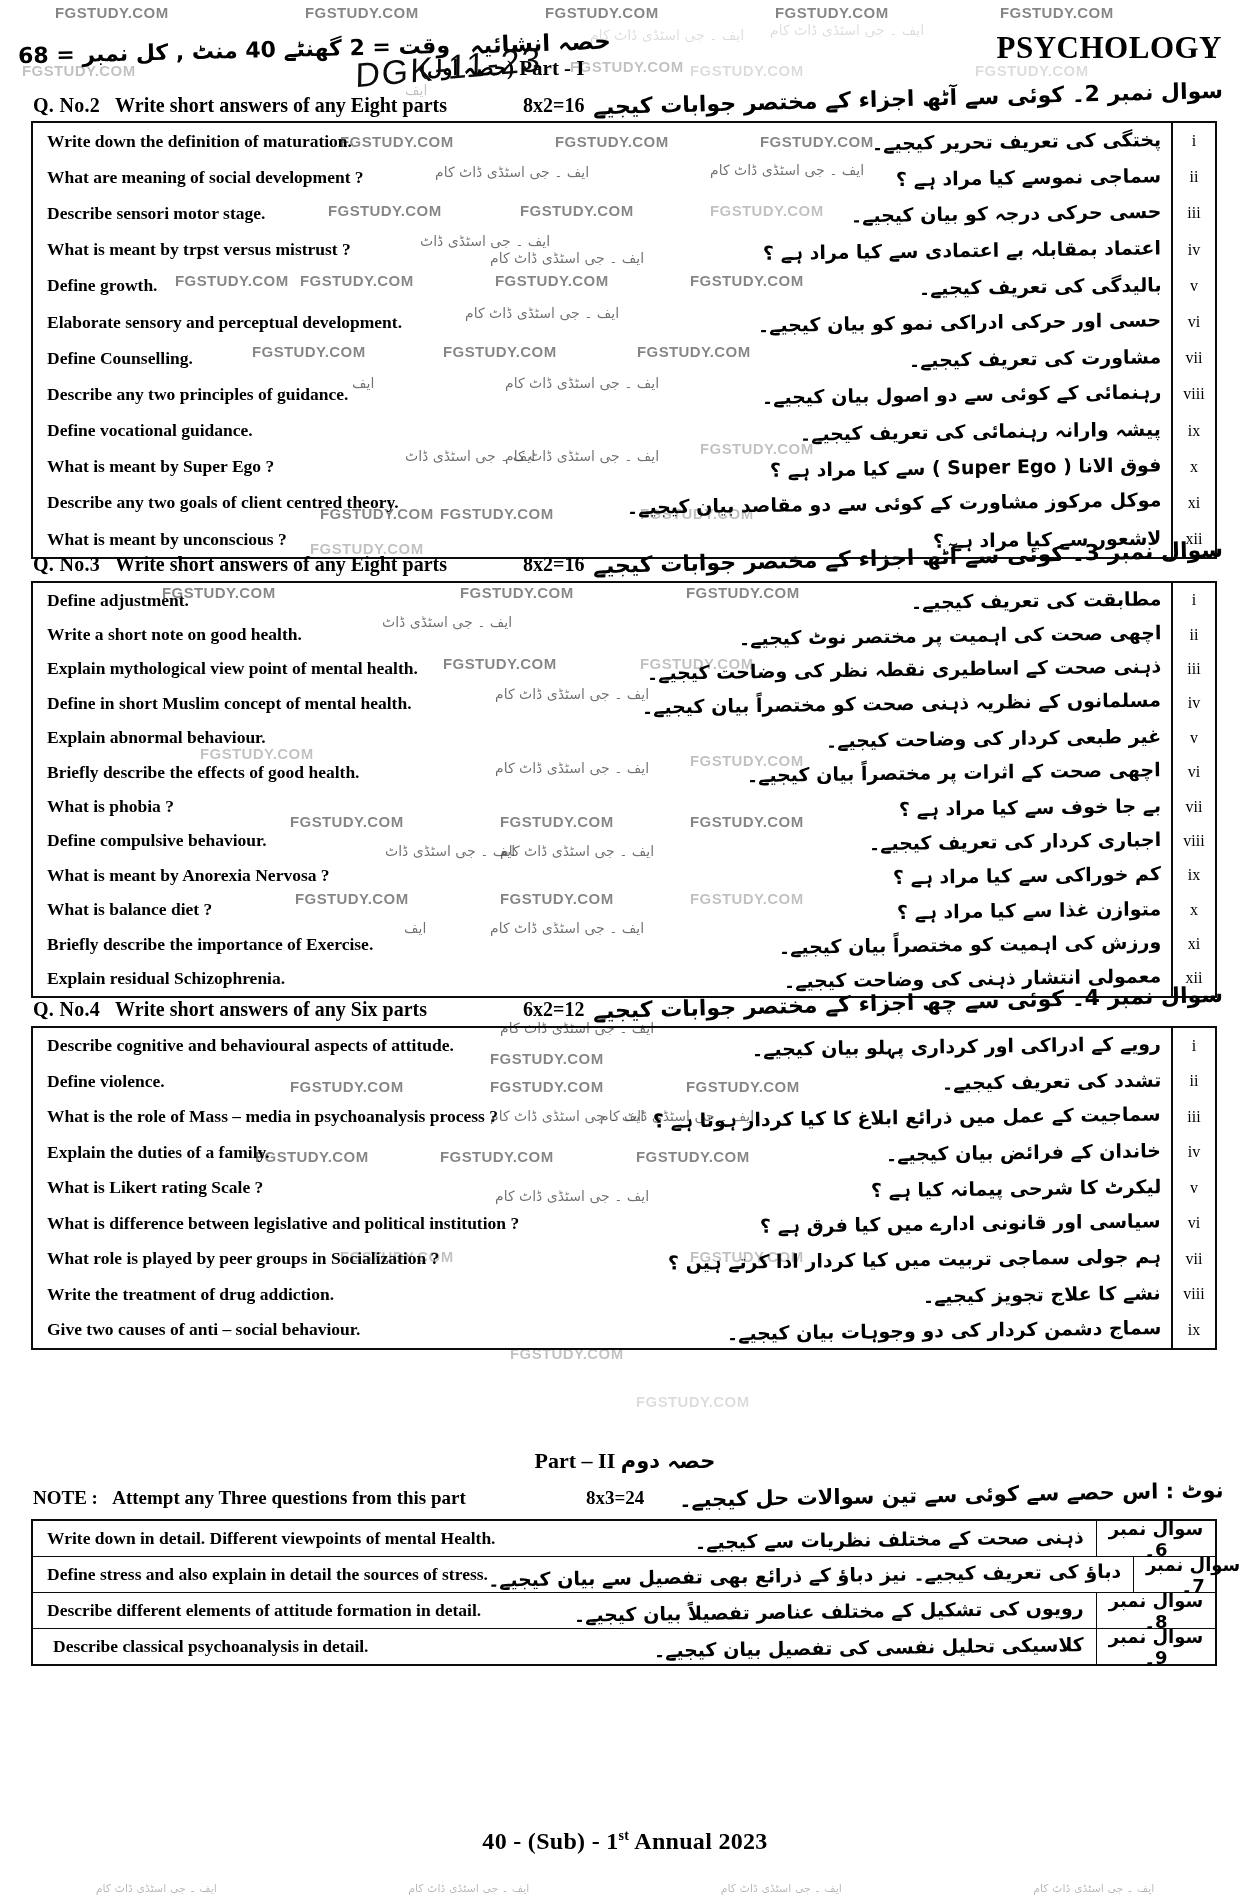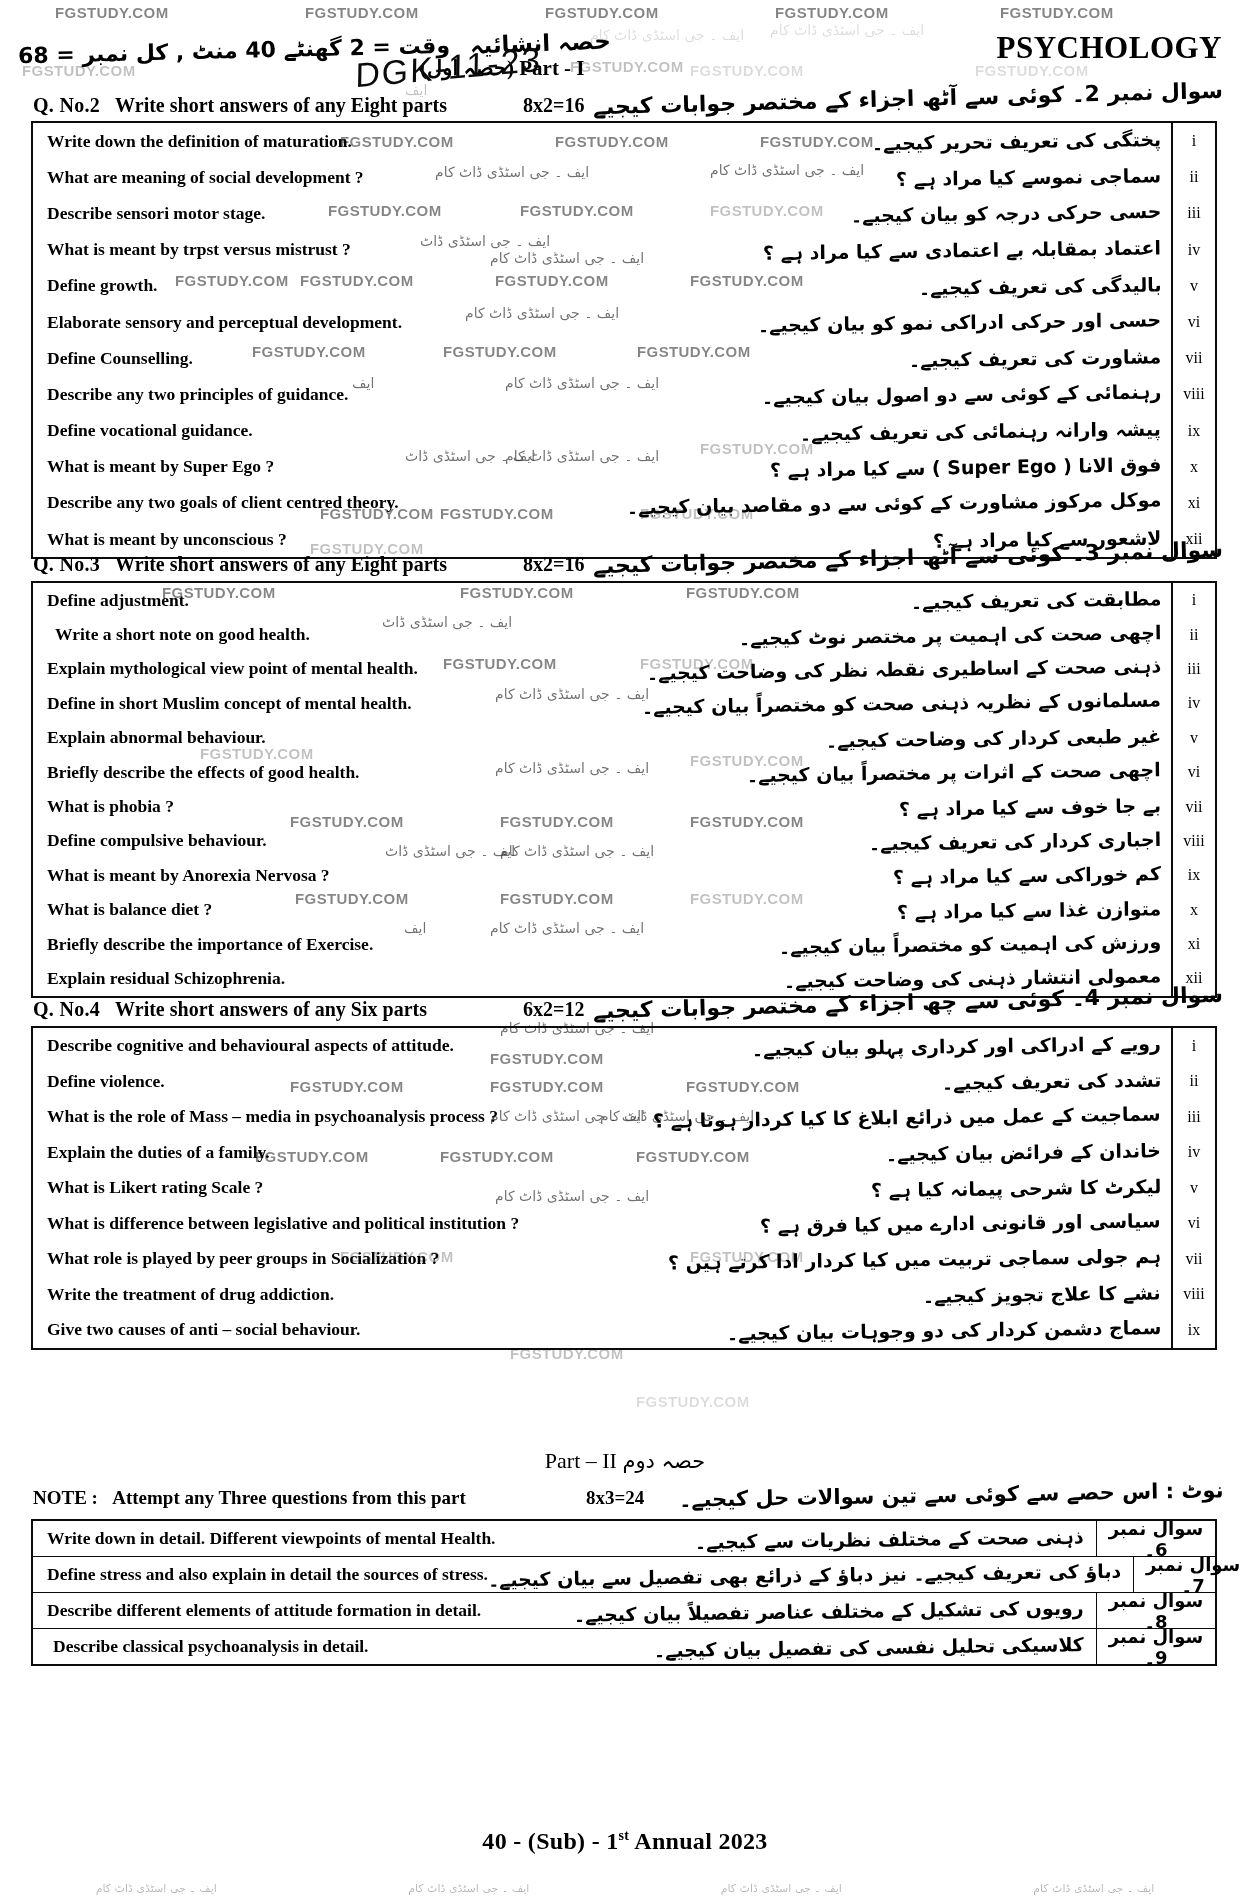--- a/index.html
+++ b/index.html
@@ -80,21 +80,21 @@
   }
   .row .rn{
     flex:0 0 42px;border-left:2px solid #111;text-align:center;
     font-family:"Liberation Serif",serif;font-size:16px;font-weight:400;
     align-self:stretch;display:flex;align-items:center;justify-content:center;
   }
 
   
   #part2-title{
     position:absolute;z-index:3;left:0;right:0;text-align:center;
-    font-weight:400;font-size:22px;
+    font-weight:700;font-size:22px;
   }
   #part2-title .ur{font-family:"DejaVu Sans",sans-serif;font-size:21px;}
   #note-line{position:absolute;z-index:3;left:33px;width:1190px;height:28px;}
   #note-line .en{
     position:absolute;left:0;top:0;font-weight:700;font-size:19px;white-space:nowrap;
   }
   #note-line .marks{position:absolute;left:553px;top:0;font-weight:700;font-size:19px;}
   #note-line .ur{
     position:absolute;right:0;top:-4px;direction:rtl;
     font-family:"DejaVu Sans",sans-serif;font-weight:700;font-size:21px;
@@ -295,21 +295,21 @@
     <div class="en"><span class="qno">Q. No.3</span>&nbsp;&nbsp;&nbsp;<span>Write short answers of any Eight parts</span></div>
     <div class="marks">8x2=16</div>
     <div class="ur">سوال نمبر 3۔ کوئی سے آٹھ اجزاء کے مختصر جوابات کیجیے</div>
   </div>
   <div class="qtable" id="q3-table" style="top:581px;">
       <div class="row" style="height: 34.4px; border-bottom: 0px solid transparent;">
         <div class="en">Define adjustment.</div>
         <div class="ur">مطابقت کی تعریف کیجیے۔</div>
         <div class="rn">i</div>
       </div>
-      <div class="row" style="height: 34.4px; border-bottom: 0px solid transparent; padding-left: 8px;">
+      <div class="row" style="height: 34.4px; border-bottom: 0px solid transparent;">
         <div class="en">Write a short note on good health.</div>
         <div class="ur">اچھی صحت کی اہمیت پر مختصر نوٹ کیجیے۔</div>
         <div class="rn">ii</div>
       </div>
       <div class="row" style="height: 34.4px; border-bottom: 0px solid transparent;">
         <div class="en">Explain mythological view point of mental health.</div>
         <div class="ur">ذہنی صحت کے اساطیری نقطہ نظر کی وضاحت کیجیے۔</div>
         <div class="rn">iii</div>
       </div>
       <div class="row" style="height: 34.4px; border-bottom: 0px solid transparent;">

